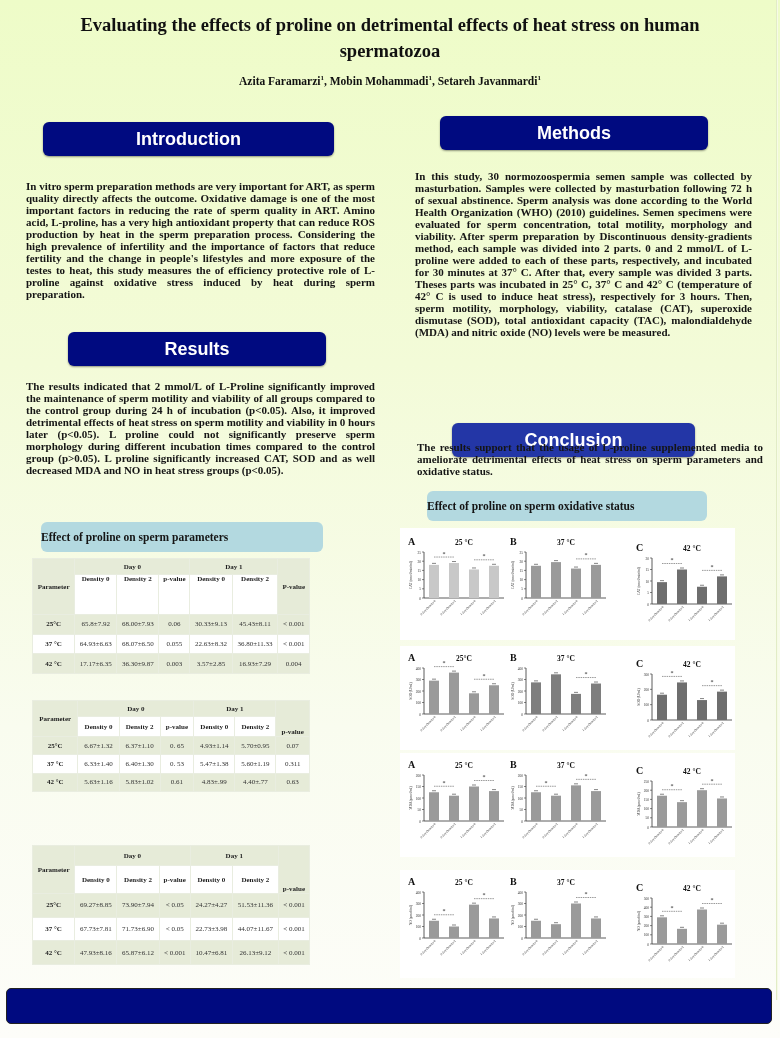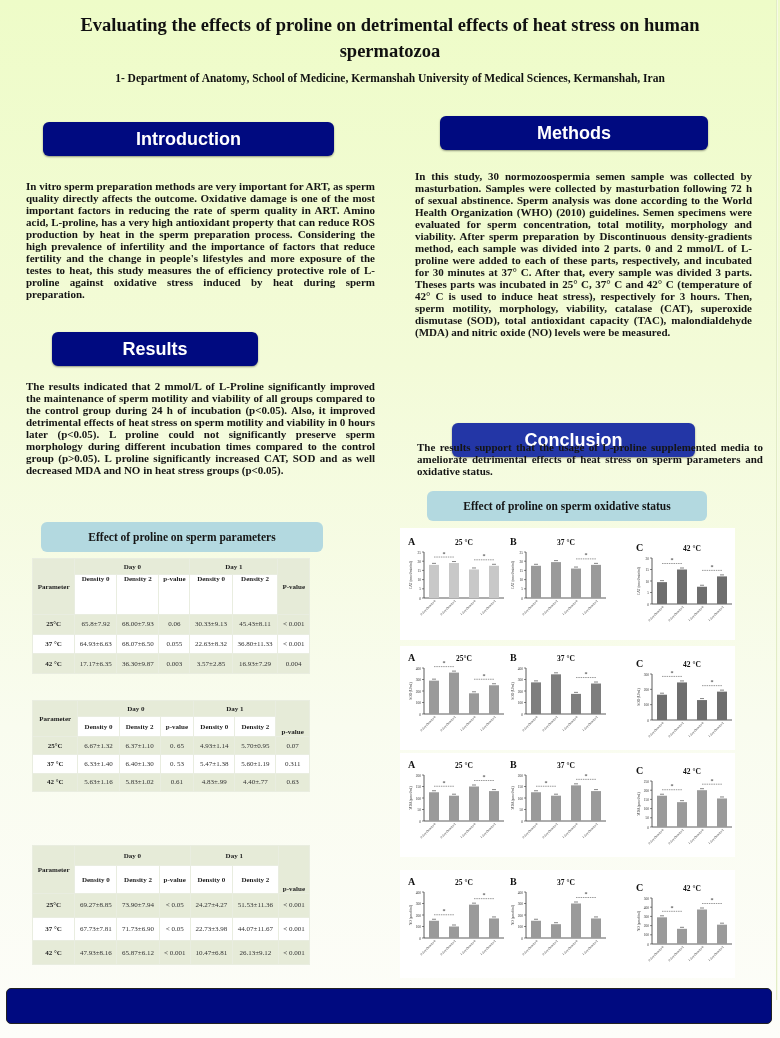--- a/index.html
+++ b/index.html
@@ -27,21 +27,21 @@
     font-weight: bold; font-size: 18px; line-height: 34px;
     box-shadow: 0 1px 2px rgba(0,0,0,.4);
   }
   .hdr.light { background: #2336a6; }
   .para {
     position: absolute; font-weight: bold; font-size: 11px; line-height: 12px;
     text-align: justify; color: #151515;
   }
   .caption {
     position: absolute; height: 30px; border-radius: 6px; background: #b3d9e0;
-    text-align: center; font-weight: bold; font-size: 11.5px; line-height: 30px; color: #151515;
+    font-weight: bold; font-size: 11.5px; line-height: 30px; color: #151515;
   }
   table.dt {
     position: absolute; border-collapse: collapse; font-size: 7px; color: #333;
   }
   table.dt td, table.dt th {
     border: 1px solid #e9ede0; text-align: center; padding: 0 2px; font-weight: normal;
   }
   table.dt th { font-weight: bold; color: #222; }
   table.dt .g { background: #e6ebd8; }
   table.dt .w { background: #ffffff; }
@@ -60,27 +60,31 @@
     background: #000a80; border-radius: 5px; border: 1px solid #222;
   }
 </style>
 </head>
 <body>
 
 <div class="right-edge"></div>
 
 <h1 class="title">Evaluating the effects of proline on detrimental effects of heat stress on human spermatozoa</h1>
 <div class="authors">
-  <div>1- Department of Anatomy, School of Medicine, Kermanshah University of Medical Sciences, Kermanshah, Iran</div>
+  <div>
+    <span>Azita Faramarzi</span><sup>1</sup>,
+    <span>Mobin Mohammadi</span><sup>1</sup>,
+    <span>Setareh Javanmardi</span><sup>1</sup>
+  </div>
 </div>
 
 <div class="hdr" style="left:43px; top:122px; width:291px;">Introduction</div>
 <p class="para" style="left:26px; top:180px; width:349px;">In vitro sperm preparation methods are very important for ART, as sperm quality directly affects the outcome. Oxidative damage is one of the most important factors in reducing the rate of sperm quality in ART. Amino acid, L-proline, has a very high antioxidant property that can reduce ROS production by heat in the sperm preparation process. Considering the high prevalence of infertility and the importance of factors that reduce fertility and the change in people's lifestyles and more exposure of the testes to heat, this study measures the of efficiency protective role of L-proline against oxidative stress induced by heat during sperm preparation.</p>
 
-<div class="hdr" style="left:52px; top:332px; width:206px;">Results</div>
+<div class="hdr" style="left:68px; top:332px; width:258px;">Results</div>
 <p class="para" style="left:26px; top:380px; width:349px;">The results indicated that 2 mmol/L of L-Proline significantly improved the maintenance of sperm motility and viability of all groups compared to the control group during 24 h of incubation (p&lt;0.05). Also, it improved detrimental effects of heat stress on sperm motility and viability in 0 hours later (p&lt;0.05). L proline could not significantly preserve sperm morphology during different incubation times compared to the control group (p&gt;0.05).   L proline significantly increased CAT, SOD and as well decreased MDA and NO in heat stress groups (p&lt;0.05).</p>
 
 <div class="hdr" style="left:440px; top:116px; width:268px;">Methods</div>
 <p class="para" style="left:415px; top:170px; width:337px;">In this study, 30 normozoospermia semen sample was collected by masturbation. Samples were collected by masturbation following 72 h of sexual abstinence. Sperm analysis was done according to the World Health Organization (WHO) (2010) guidelines. Semen specimens were evaluated for sperm concentration, total motility, morphology and viability. After sperm preparation by Discontinuous density-gradients method, each sample was divided into 2 parts. 0 and 2 mmol/L of L-proline were added to each of these parts, respectively, and incubated for 30 minutes at 37° C. After that, every sample was divided 3 parts. Theses parts was incubated in 25° C, 37° C and 42° C (temperature of 42° C is used to induce heat stress), respectively for 3 hours. Then, sperm motility, morphology, viability, catalase (CAT), superoxide dismutase (SOD), total antioxidant capacity (TAC), malondialdehyde (MDA) and nitric oxide (NO) levels were be measured.</p>
 
 <div class="hdr light" style="left:452px; top:399px; width:243px;margin-top:24px;">Conclusion</div>
 <p class="para" style="left:417px; top:441px; width:346px;">The results support that the usage of L-proline supplemented media to ameliorate detrimental effects of heat stress on sperm parameters and oxidative status.</p>
 
 <div class="caption" style="left:41px; top:522px; width:282px;">Effect of proline on sperm parameters</div>
 <div class="caption" style="left:427px; top:491px; width:280px;">Effect of proline on sperm oxidative status</div>

